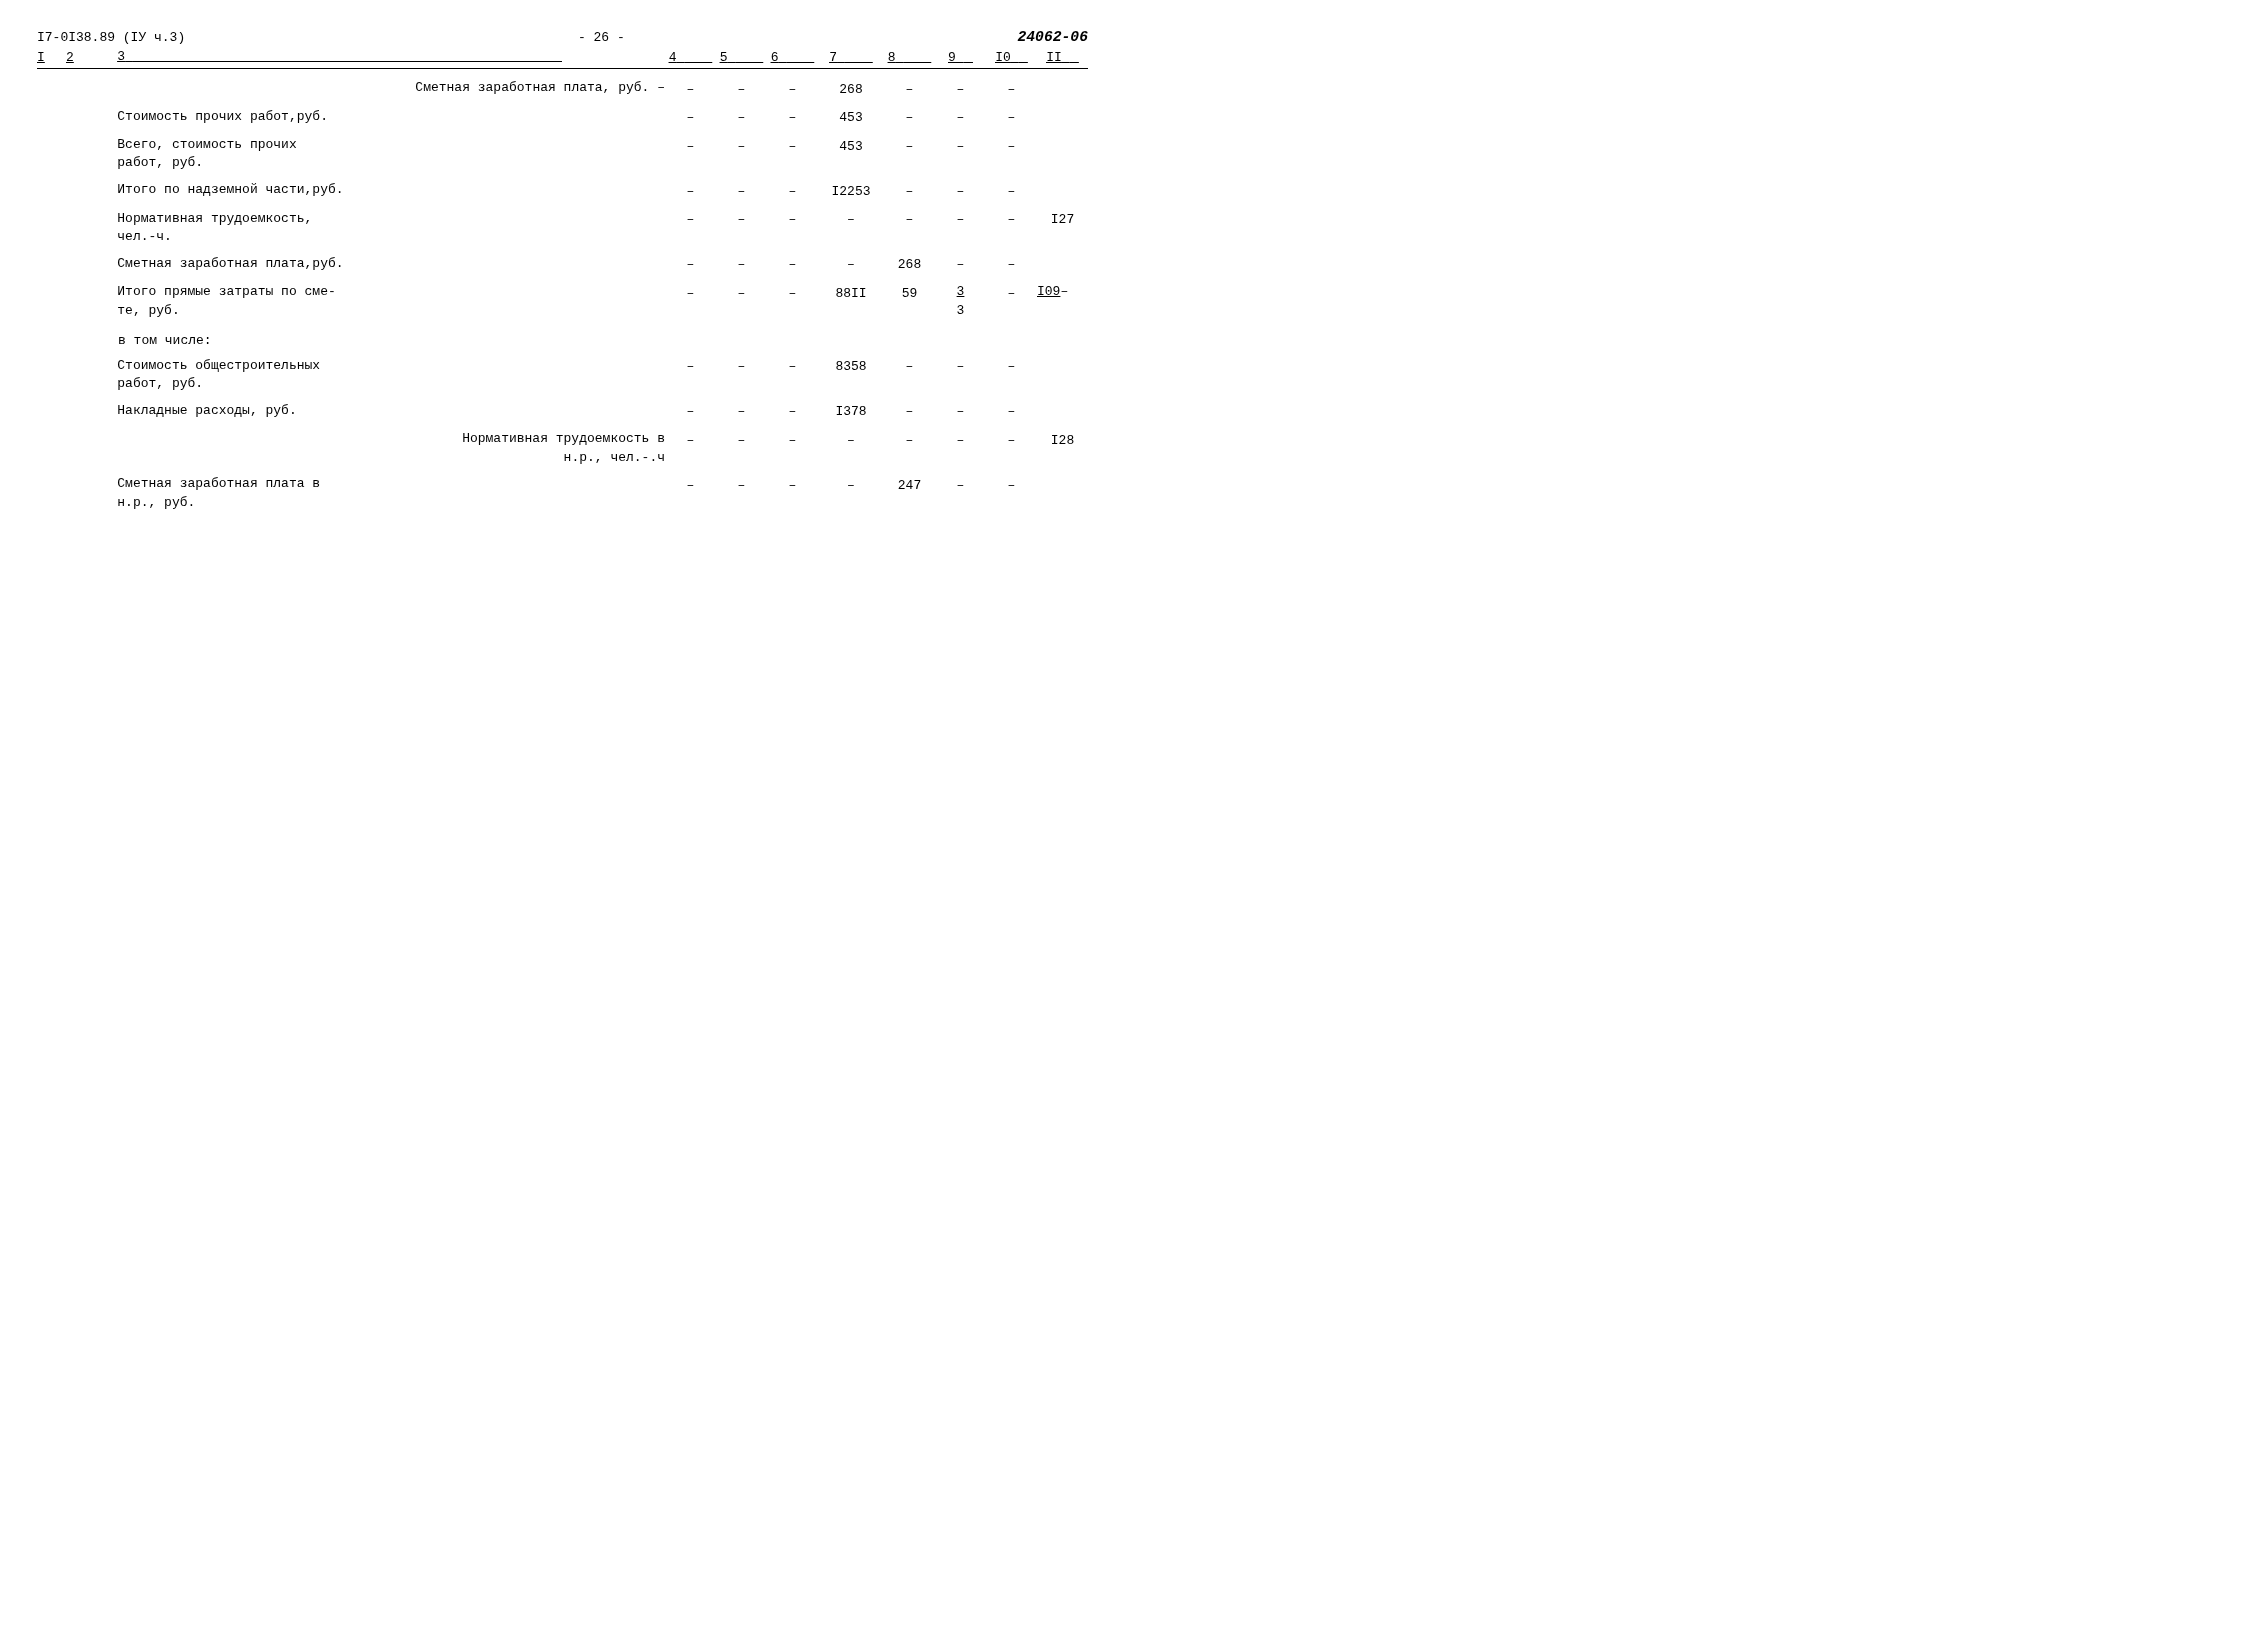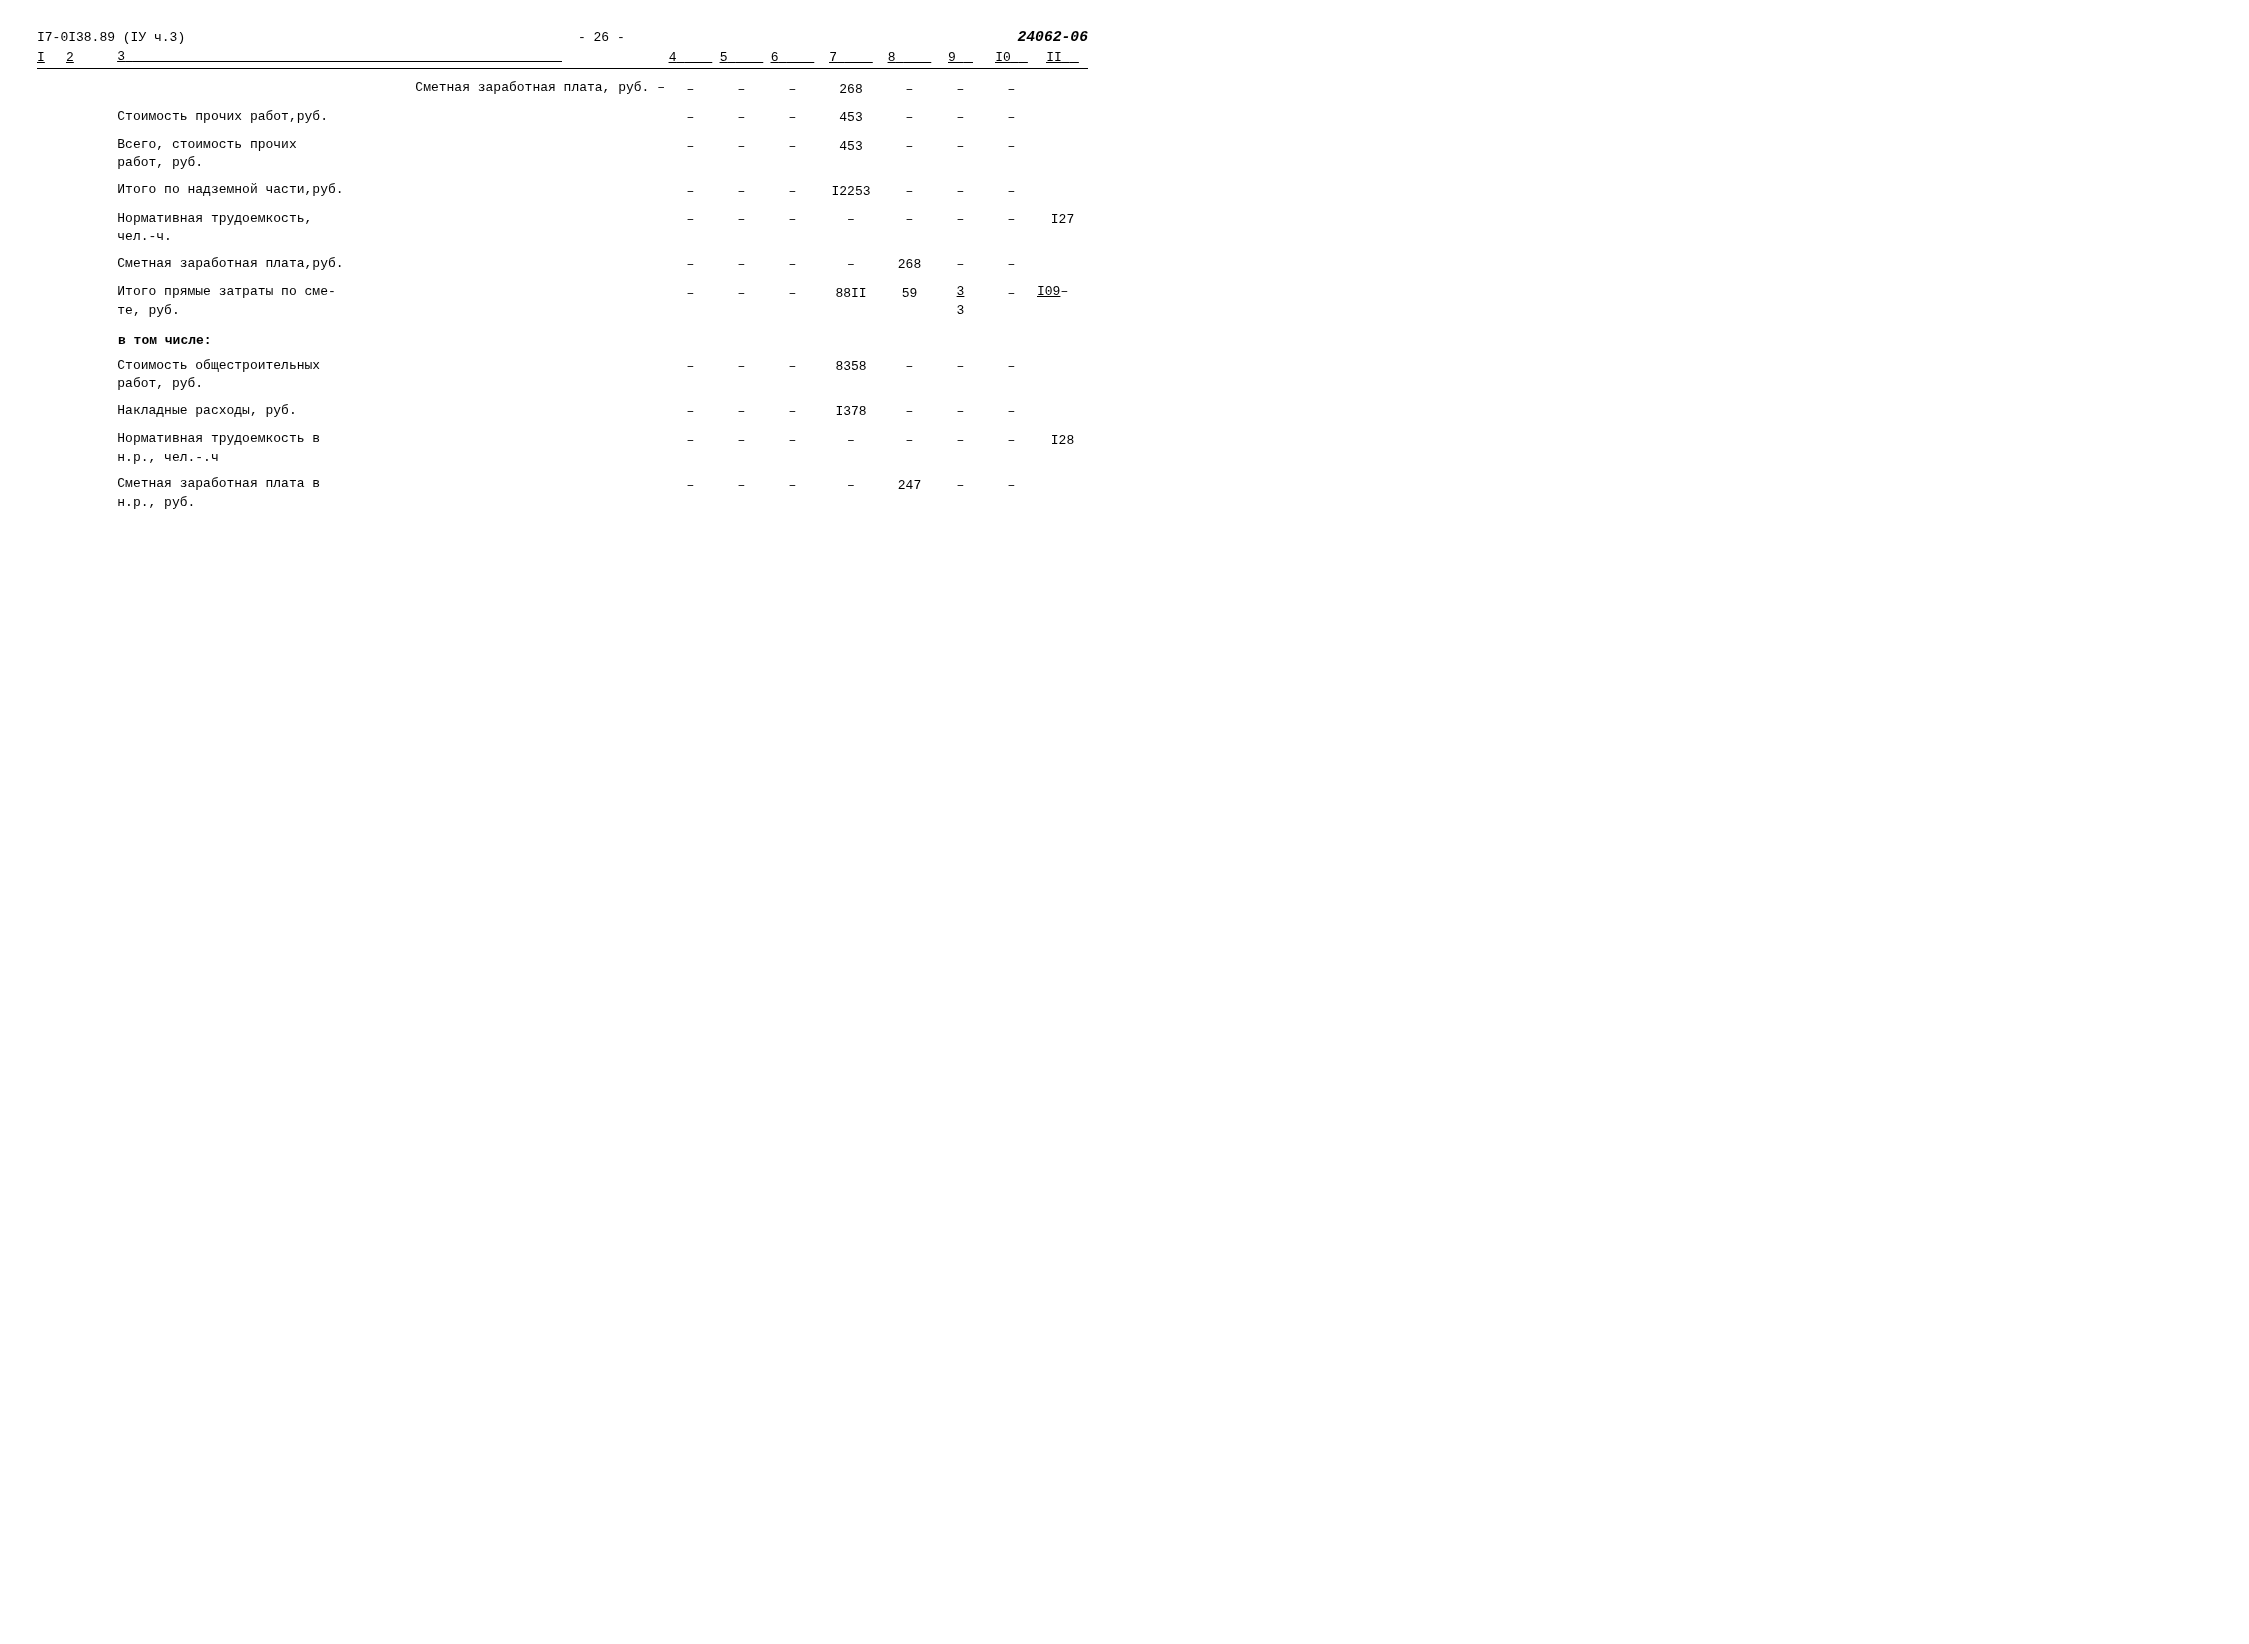--- a/index.html
+++ b/index.html
@@ -278,21 +278,21 @@
     <span class="top-val">3</span>
     <span class="bottom-val">3</span>
   </div>
   <div class="col-10 cell-value">–</div>
   <div class="col-11-special">
     <span class="top-val">I09</span>
     <span class="bottom-val">–</span>
   </div>
 </div>
 
-<div class="section-label" style="padding-left: 81px; font-weight: bold;">
+<div class="section-label" style="padding-left: 81px;">
   <span>в том числе:</span>
 </div>
 
 <div class="data-row">
   <div class="col-1"></div>
   <div class="col-2"></div>
   <div class="col-3" style="padding-left:7.3px; white-space:pre-line;">Стоимость общестроительных
 работ, руб.</div>
   <div class="col-4 cell-value">–</div>
   <div class="col-5 cell-value">–</div>
@@ -314,21 +314,21 @@
   <div class="col-7 cell-value">I378</div>
   <div class="col-8 cell-value">–</div>
   <div class="col-9 cell-value">–</div>
   <div class="col-10 cell-value">–</div>
   <div class="col-11 cell-value"></div>
 </div>
 
 <div class="data-row">
   <div class="col-1"></div>
   <div class="col-2"></div>
-  <div class="col-3" style="padding-left:7.3px; white-space:pre-line;">Нормативная трудоемкость в
+  <div class="col-3" style="padding-left:7.3px; white-space:pre-line;text-align:right;">Нормативная трудоемкость в
 н.р., чел.-.ч</div>
   <div class="col-4 cell-value">–</div>
   <div class="col-5 cell-value">–</div>
   <div class="col-6 cell-value">–</div>
   <div class="col-7 cell-value">–</div>
   <div class="col-8 cell-value">–</div>
   <div class="col-9 cell-value">–</div>
   <div class="col-10 cell-value">–</div>
   <div class="col-11 cell-value">I28</div>
 </div>

